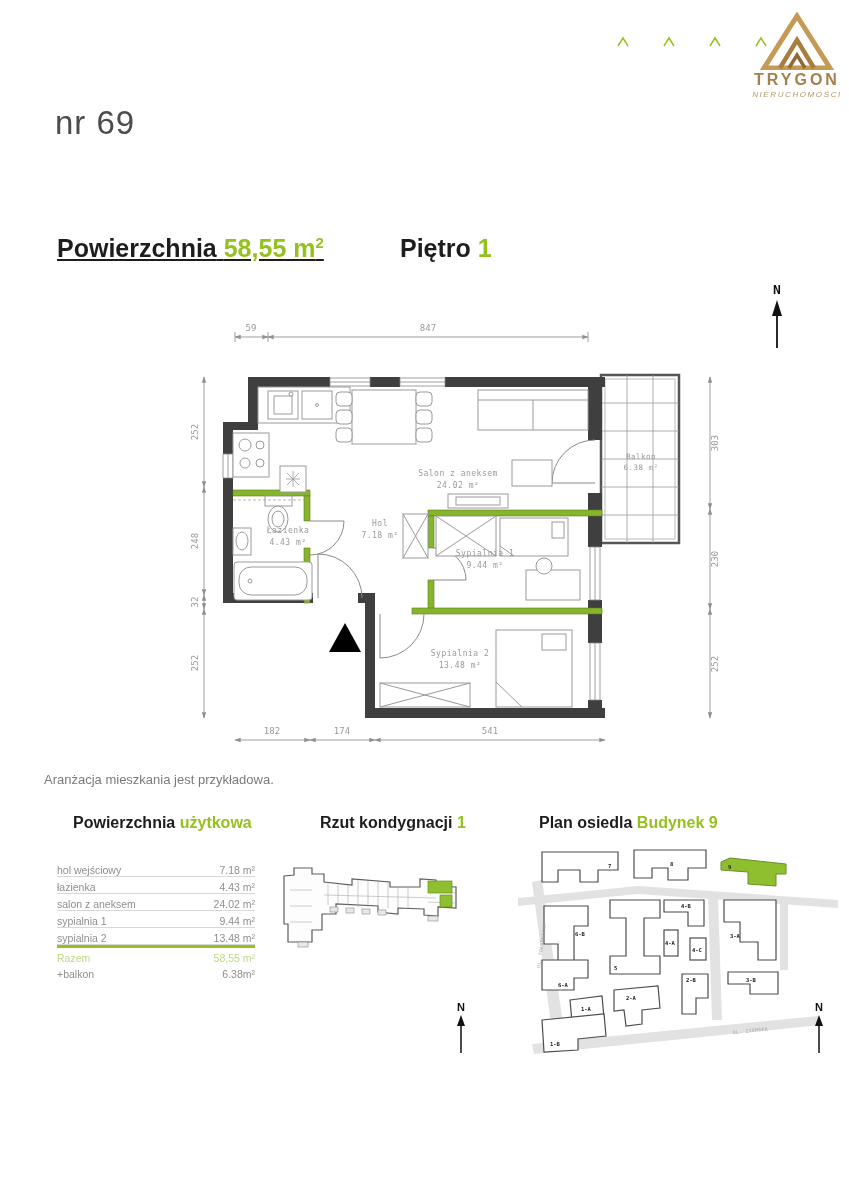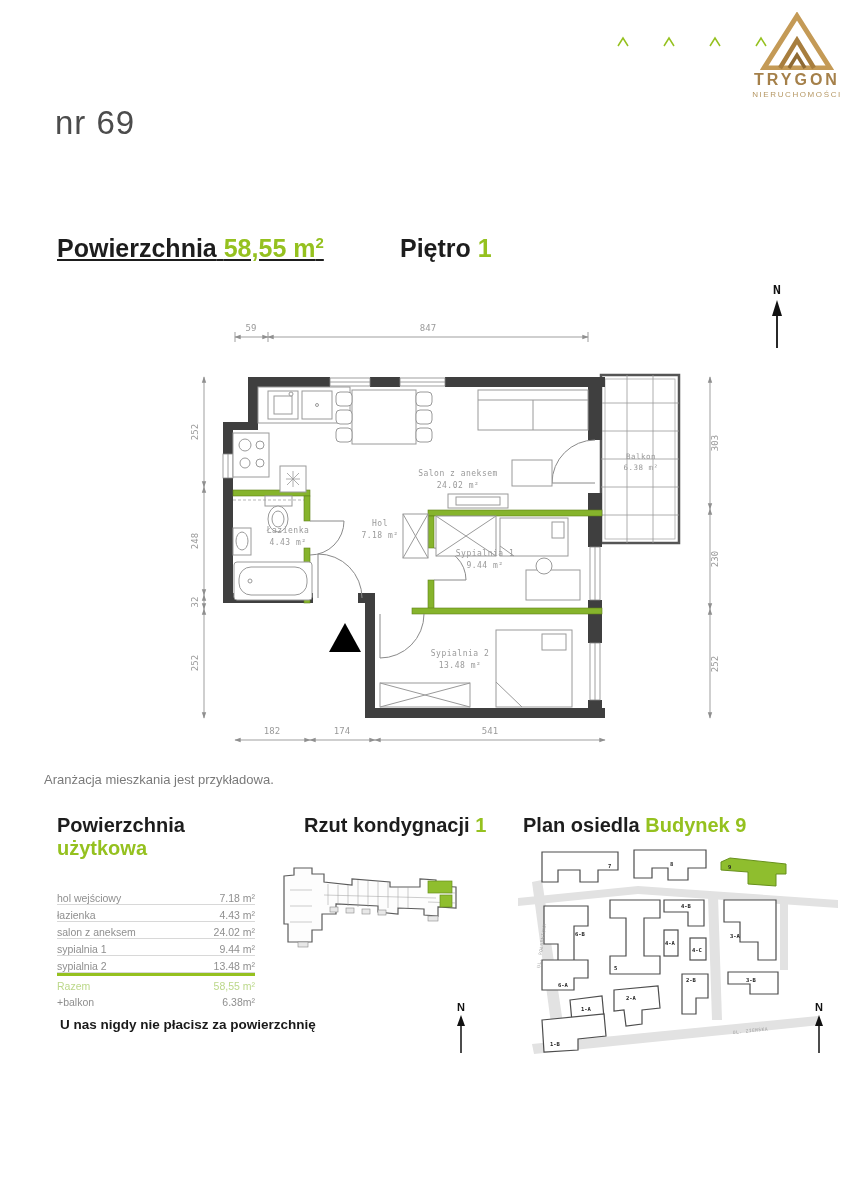--- a/index.html
+++ b/index.html
@@ -8,26 +8,26 @@
   
   #unit-number{left:55px;top:104px;font-size:33px;font-weight:300;color:#4c4c4c;letter-spacing:1px;}
   #info-line{left:57px;top:234px;font-size:25px;font-weight:bold;color:#1d1d1d;text-decoration:underline;}
   #info-line .green{color:#95c11f;}
   #floor-line{left:400px;top:234px;font-size:25px;font-weight:bold;color:#1d1d1d;}
   #floor-line .green{color:#95c11f;}
   sup{font-size:60%;}
   
   #logo-block{left:746px;top:12px;width:102px;text-align:center;}
   #logo-brand{font-size:16px;letter-spacing:3px;color:#a5804a;font-weight:bold;margin-top:1px;text-align:center;}
-  #logo-sub{font-size:8px;letter-spacing:1.6px;color:#b59763;margin-top:1px;}
+  #logo-sub{font-size:8px;letter-spacing:1.6px;color:#b59763;margin-top:1px;font-style:italic;}
   #logo-chevrons{left:616px;top:36px;width:152px;display:flex;justify-content:space-between;}
   
   #plan-note{left:44px;top:772px;font-size:13px;color:#7a7a7a;}
   
-  .sec-title{font-size:20px;font-weight:bold;color:#1d1d1d;}
+  .sec-title{font-size:16px;font-weight:bold;color:#1d1d1d;margin-left:16px;}
   .sec-title .green{color:#95c11f;}
   #summary-col{left:57px;top:814px;width:198px;}
   #summary-table{margin-top:28px;}
   .trow{display:flex;justify-content:space-between;align-items:flex-end;height:16px;font-size:10.5px;color:#8f8f8f;border-bottom:1px solid #d8d8d8;}
   .trow .v{white-space:nowrap;}
   #green-divider{height:2.5px;background:#95c11f;margin-top:0;}
   .trow.total{color:#bcd88a;border-bottom:none;}
   .trow.extra{color:#8f8f8f;border-bottom:none;}
   #floor-col-title{left:304px;top:814px;}
   #site-col-title{left:523px;top:814px;}
@@ -406,14 +406,13 @@
 </svg>
 <div class="abs north" style="left:808px;top:1002px;">
   <span class="n">N</span>
   <svg width="12" height="42">
     <line x1="6" y1="40" x2="6" y2="8" stroke="#111" stroke-width="1.5"></line>
     <path d="M6,2 L2,13 L10,13 Z" fill="#111"></path>
   </svg>
 </div>
 
 <div class="abs" id="footer-note">
-  <div>U nas nigdy nie płacisz za powierzchnię</div>
 </div>
 
 </body></html>

